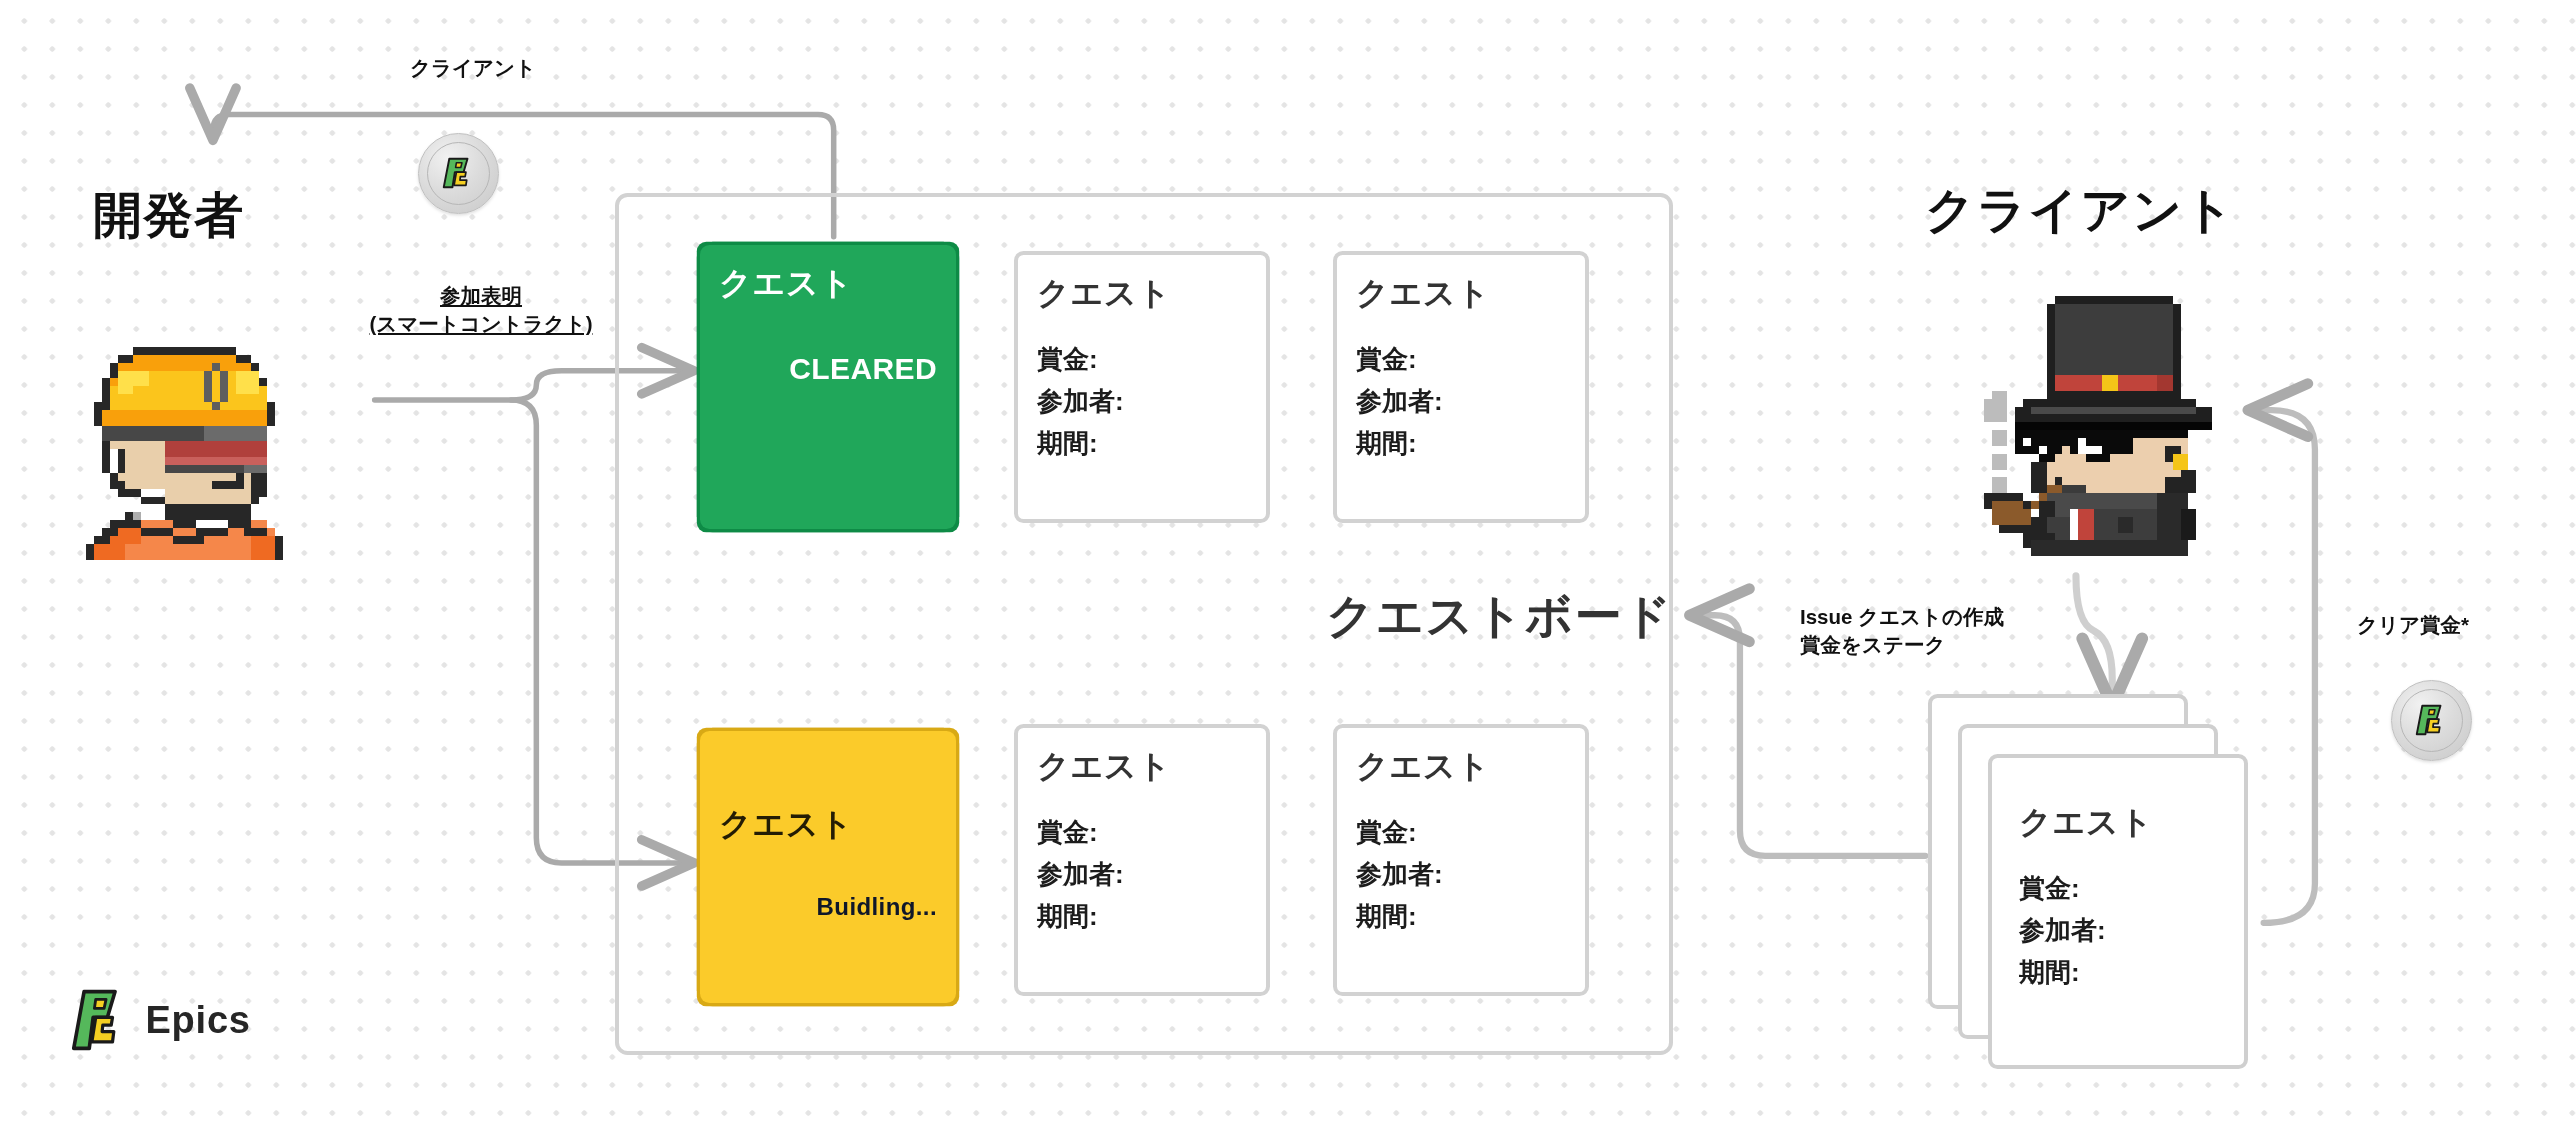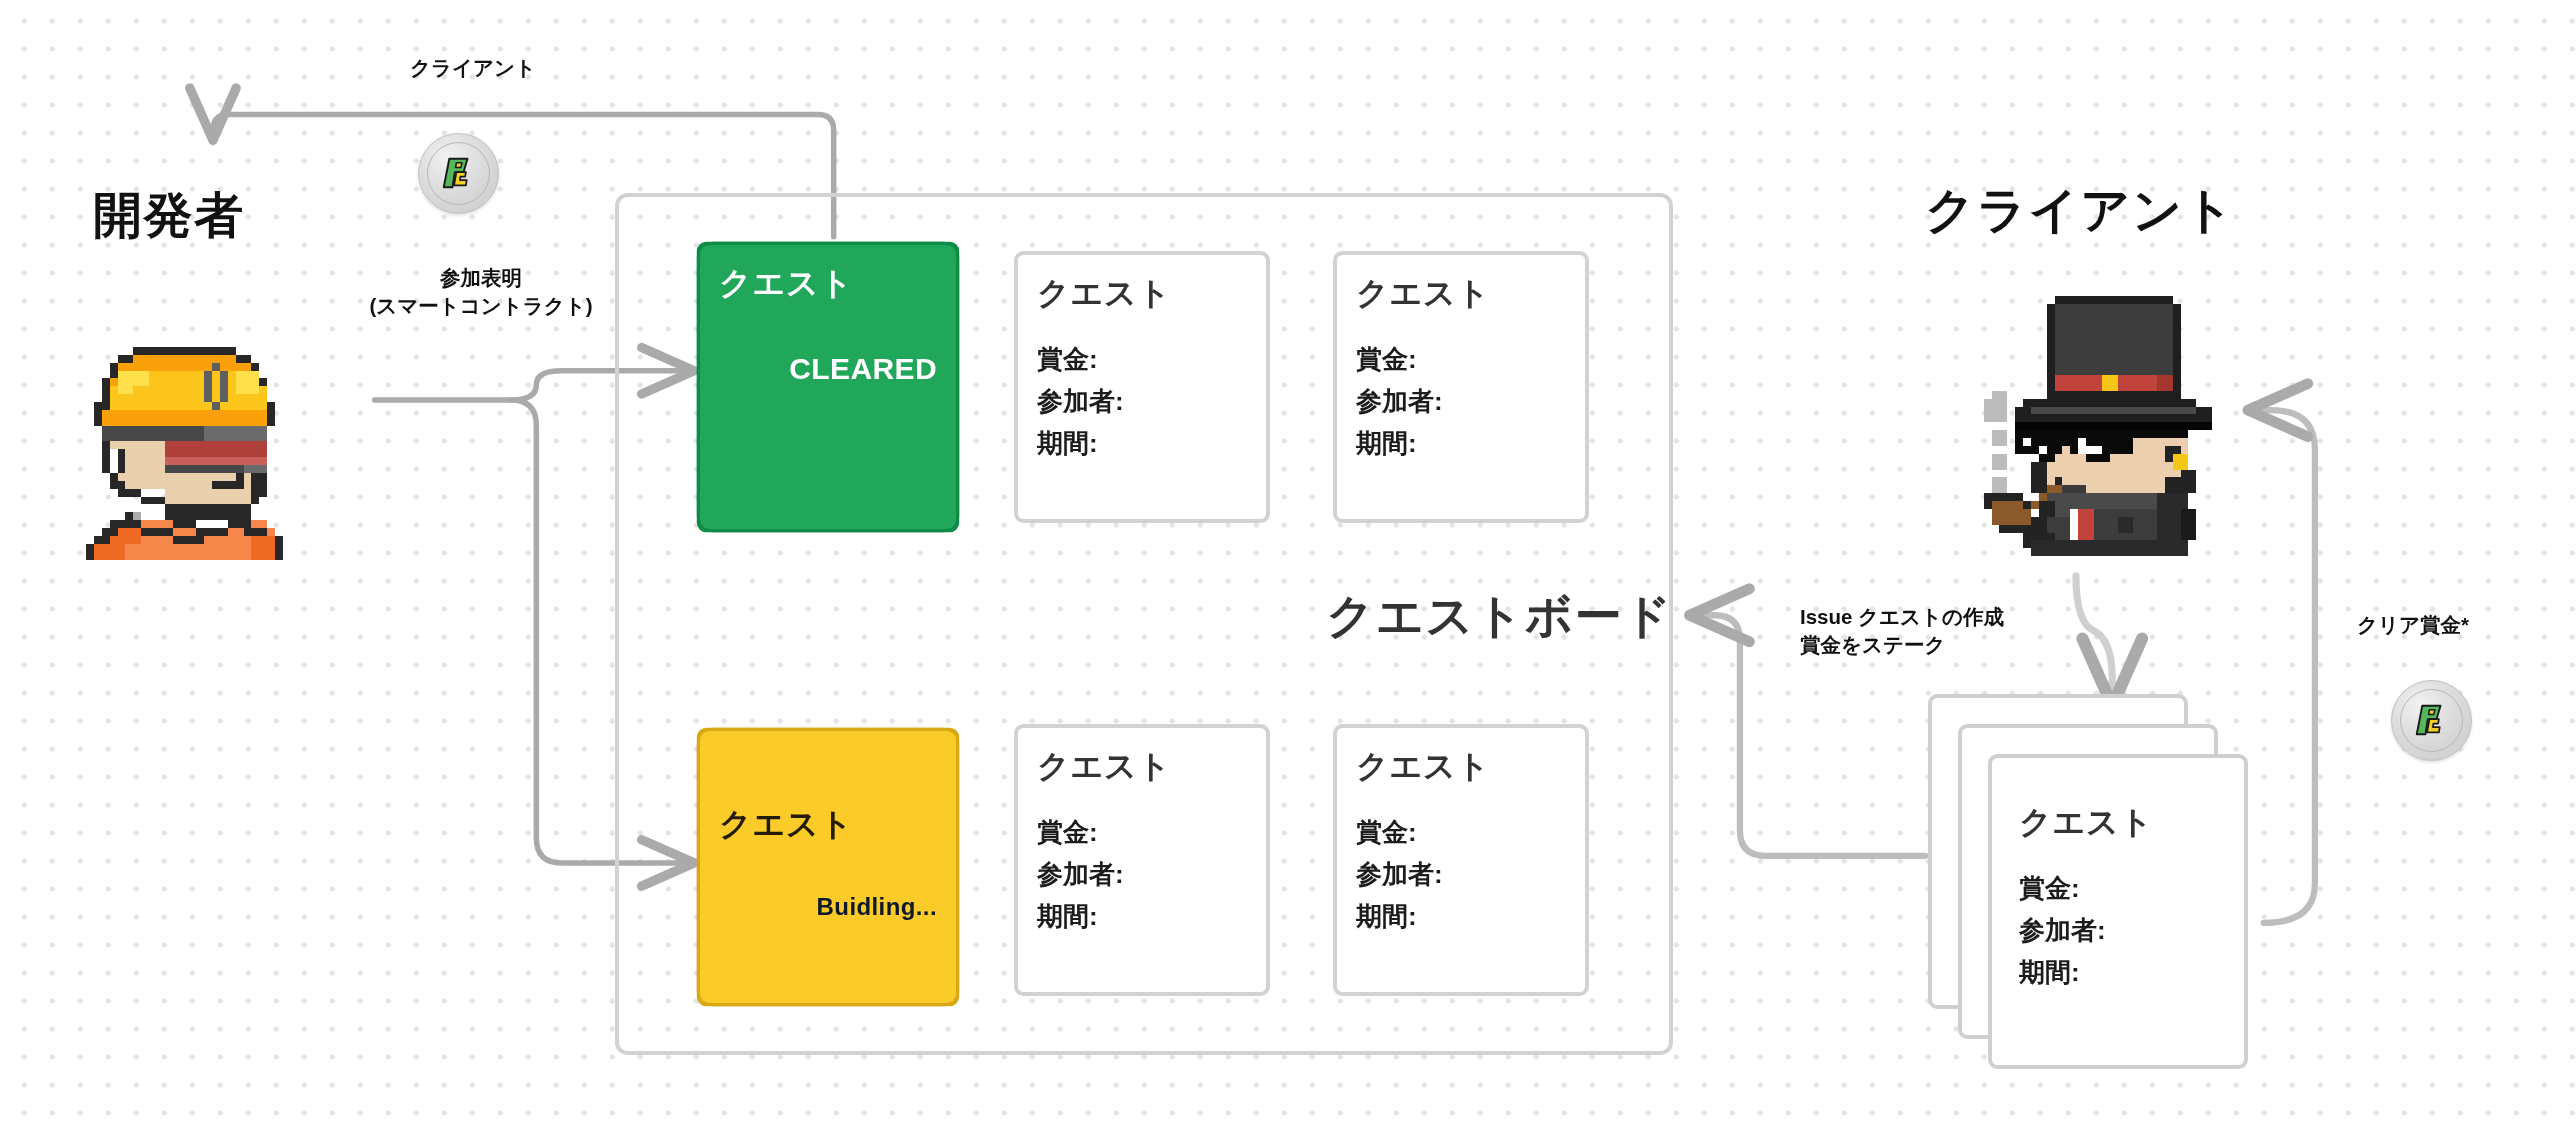--- a/index.html
+++ b/index.html
@@ -293,21 +293,21 @@
   <div class="abs coin" style="left:418px; top:133px; width:79px; height:79px;">
     <div class="coin-inner">
       <svg width="38" height="38" viewBox="0 0 48 48" xmlns="http://www.w3.org/2000/svg">
         <path d="M13 6 L36 6 L31 23 L20 23 L17 42 L6 42 Z" fill="#55b85b" stroke="#1a1a1a" stroke-width="2.4" stroke-linejoin="round"></path>
         <path d="M22 11 L29 11 L27.5 17 L21 17 Z" fill="#f5cf22" stroke="#1a1a1a" stroke-width="2" stroke-linejoin="round"></path>
         <path d="M22 23 L34 23 L33 28.5 L27 28.5 L26.5 33 L35 33 L34 39.5 L19 39.5 Z" fill="#f5cf22" stroke="#1a1a1a" stroke-width="2.2" stroke-linejoin="round"></path>
       </svg>
     </div>
   </div>
 
-  <div class="abs edge-label center" style="left:347px; top:264px; width:268px;">
+  <div class="abs edge-label center" style="left:347px; top:282px; width:268px;text-decoration:underline;">
     <div>参加表明</div>
     <div>(スマートコントラクト)</div>
   </div>
 
   <div class="abs" id="quest-board"></div>
   <div class="abs" id="board-title">クエストボード</div>
 
   <div class="abs qcard green" style="left:700px; top:245px; width:256px; height:284px;">
     <div class="qtitle">クエスト</div>
     <div class="qstatus">CLEARED</div>
@@ -451,15 +451,23 @@
   <div class="abs coin" style="left:2391px; top:680px; width:79px; height:79px;">
     <div class="coin-inner">
       <svg width="38" height="38" viewBox="0 0 48 48" xmlns="http://www.w3.org/2000/svg">
         <path d="M13 6 L36 6 L31 23 L20 23 L17 42 L6 42 Z" fill="#55b85b" stroke="#1a1a1a" stroke-width="2.4" stroke-linejoin="round"></path>
         <path d="M22 11 L29 11 L27.5 17 L21 17 Z" fill="#f5cf22" stroke="#1a1a1a" stroke-width="2" stroke-linejoin="round"></path>
         <path d="M22 23 L34 23 L33 28.5 L27 28.5 L26.5 33 L35 33 L34 39.5 L19 39.5 Z" fill="#f5cf22" stroke="#1a1a1a" stroke-width="2.2" stroke-linejoin="round"></path>
       </svg>
     </div>
   </div>
 
+  <div class="abs" id="brand">
+    <svg width="62" height="68" viewBox="0 0 48 52" xmlns="http://www.w3.org/2000/svg">
+      <path d="M14 4 L38 4 L32 24 L21 24 L18 48 L6 48 Z" fill="#55b85b" stroke="#1a1a1a" stroke-width="2.8" stroke-linejoin="round"></path>
+      <path d="M23 10 L31 10 L29.5 17 L22 17 Z" fill="#f5cf22" stroke="#1a1a1a" stroke-width="2.2" stroke-linejoin="round"></path>
+      <path d="M23 24 L36 24 L35 30 L28.5 30 L28 35 L37 35 L36 43 L20 43 Z" fill="#f5cf22" stroke="#1a1a1a" stroke-width="2.5" stroke-linejoin="round"></path>
+    </svg>
+    <span class="brand-name">Epics</span>
+  </div>
 
 </div>
 
 
 </body></html>

